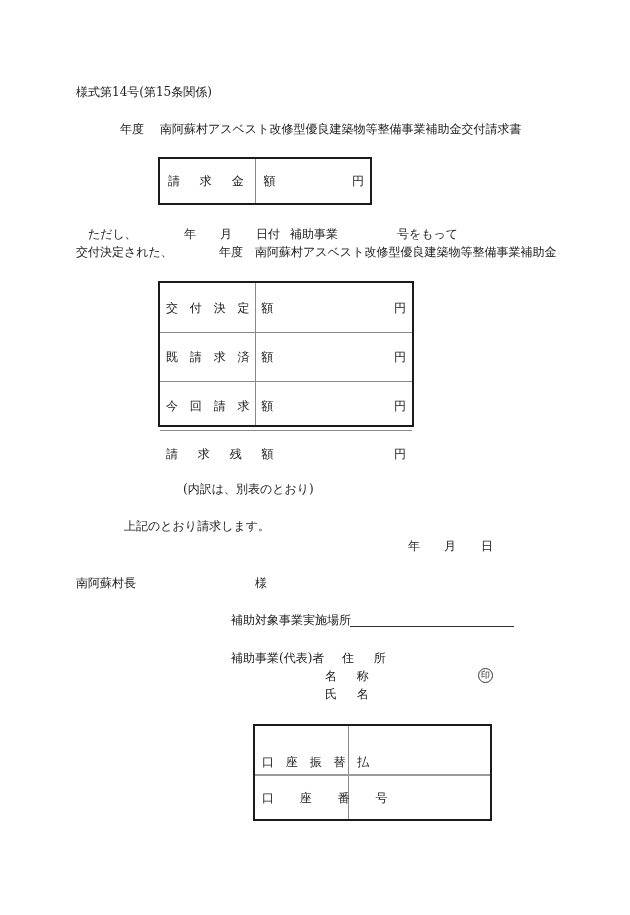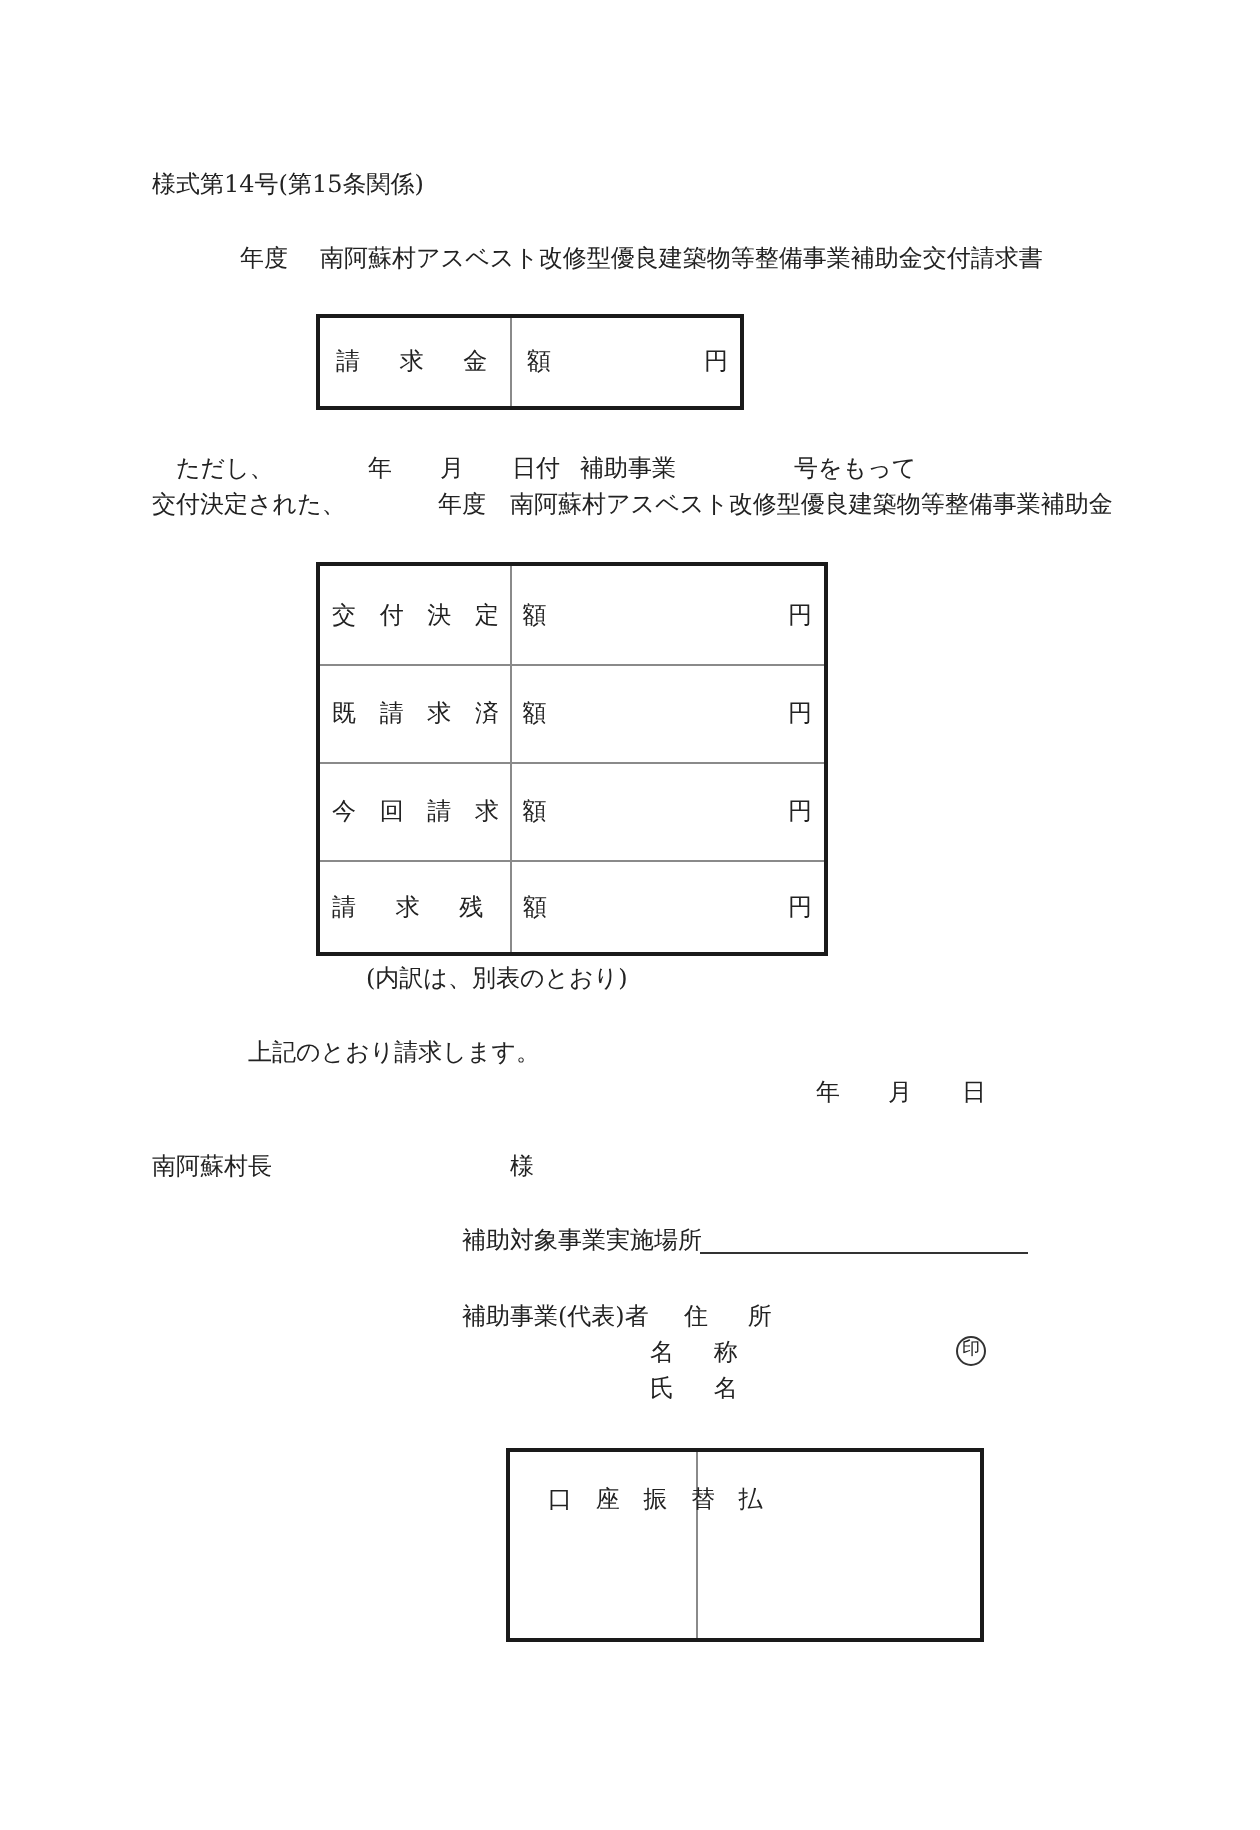--- a/index.html
+++ b/index.html
@@ -87,21 +87,21 @@
 <div class="abs t" style="left:184px; top:228px;">年</div>
 <div class="abs t" style="left:220px; top:228px;">月</div>
 <div class="abs t" style="left:256px; top:228px;">日付</div>
 <div class="abs t" style="left:290px; top:228px;">補助事業</div>
 <div class="abs t" style="left:386px; top:228px;margin-left:11px;">号をもって</div>
 
 <div class="abs t" style="left:76px; top:246px;">交付決定された、</div>
 <div class="abs t" style="left:219px; top:246px;">年度</div>
 <div class="abs t" style="left:255px; top:246px;">南阿蘇村アスベスト改修型優良建築物等整備事業補助金</div>
 
-<div class="box" style="left:158px; top:281px; width:256px; height:197px;">
+<div class="box" style="left:158px; top:281px; width:256px; height:146px;">
   <div class="vdiv" style="left:95px;"></div>
   <div class="row" style="top:0; height:49px;">
     <span class="label" style="left:6px; letter-spacing:4px;">交 付 決 定 額</span>
     <span class="abs" style="left:100px; top:18px;"></span>
     <span class="yen">円</span>
   </div>
   <div class="row" style="top:49px; height:49px;">
     <span class="label" style="left:6px; letter-spacing:4px;">既 請 求 済 額</span>
     <span class="abs" style="left:100px; top:18px;"></span>
     <span class="yen">円</span>
@@ -134,16 +134,20 @@
 
 <div class="abs t" style="left:231px; top:652px;">補助事業(代表)者</div>
 <div class="abs t" style="left:342px; top:652px; letter-spacing:8px;">住 所</div>
 <div class="abs t" style="left:325px; top:670px; letter-spacing:8px;">名 称</div>
 <div class="seal" style="left:478px; top:668px;"><span>印</span></div>
 <div class="abs t" style="left:325px; top:688px; letter-spacing:8px;">氏 名</div>
 
 <div class="box" style="left:253px; top:724px; width:239px; height:97px;">
   <div class="vdiv" style="left:93px;"></div>
   <div class="row" style="top:0; height:48px;">
-    <span class="label" style="left:19px; letter-spacing:4px;">口 座 振 替 払</span>
+    <span class="label" style="left:7px; letter-spacing:4px;margin-top:12px;">口 座 振 替 払</span>
     <span class="abs" style="left:100px; top:18px;"></span>
+  </div>
+  <div class="row" style="top:48px; height:45px; border-top:2px solid #9a9a9a;">
+    <span class="label" style="left:7px; letter-spacing:11px;">口 座 番 号</span>
+    <span class="abs" style="left:100px; top:16px;"></span>
   </div>
 </div>
 
 </body></html>

